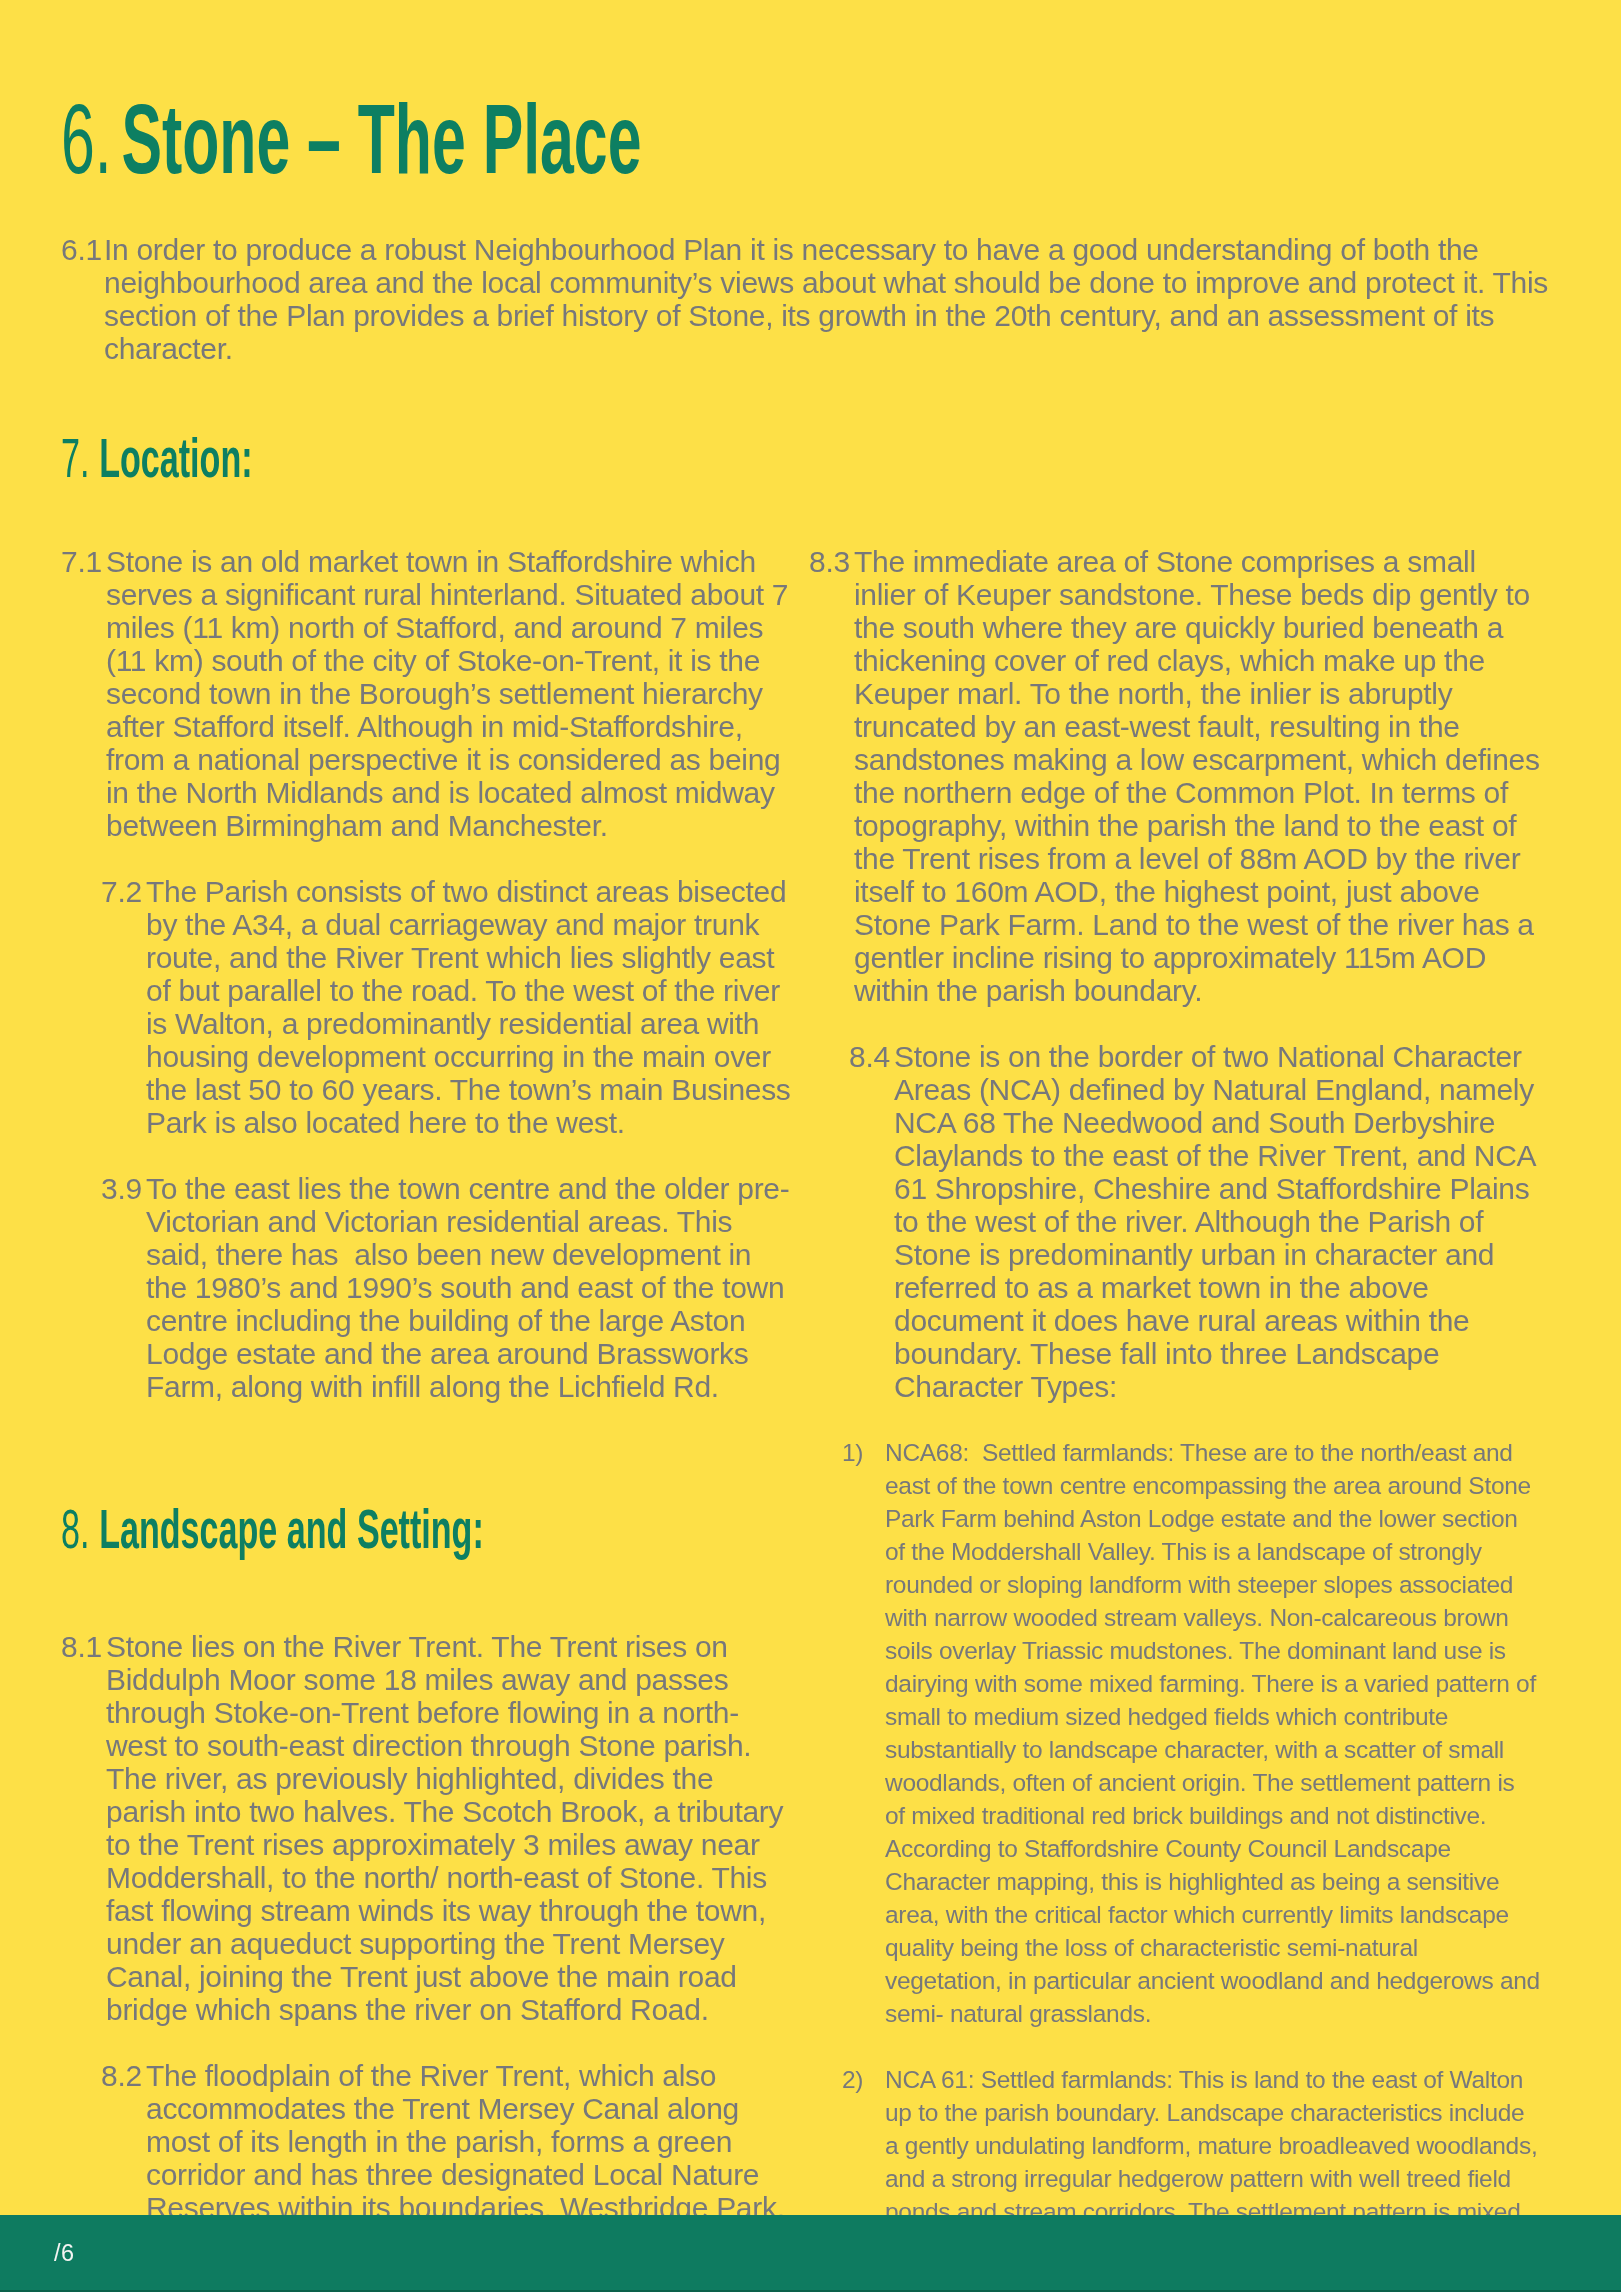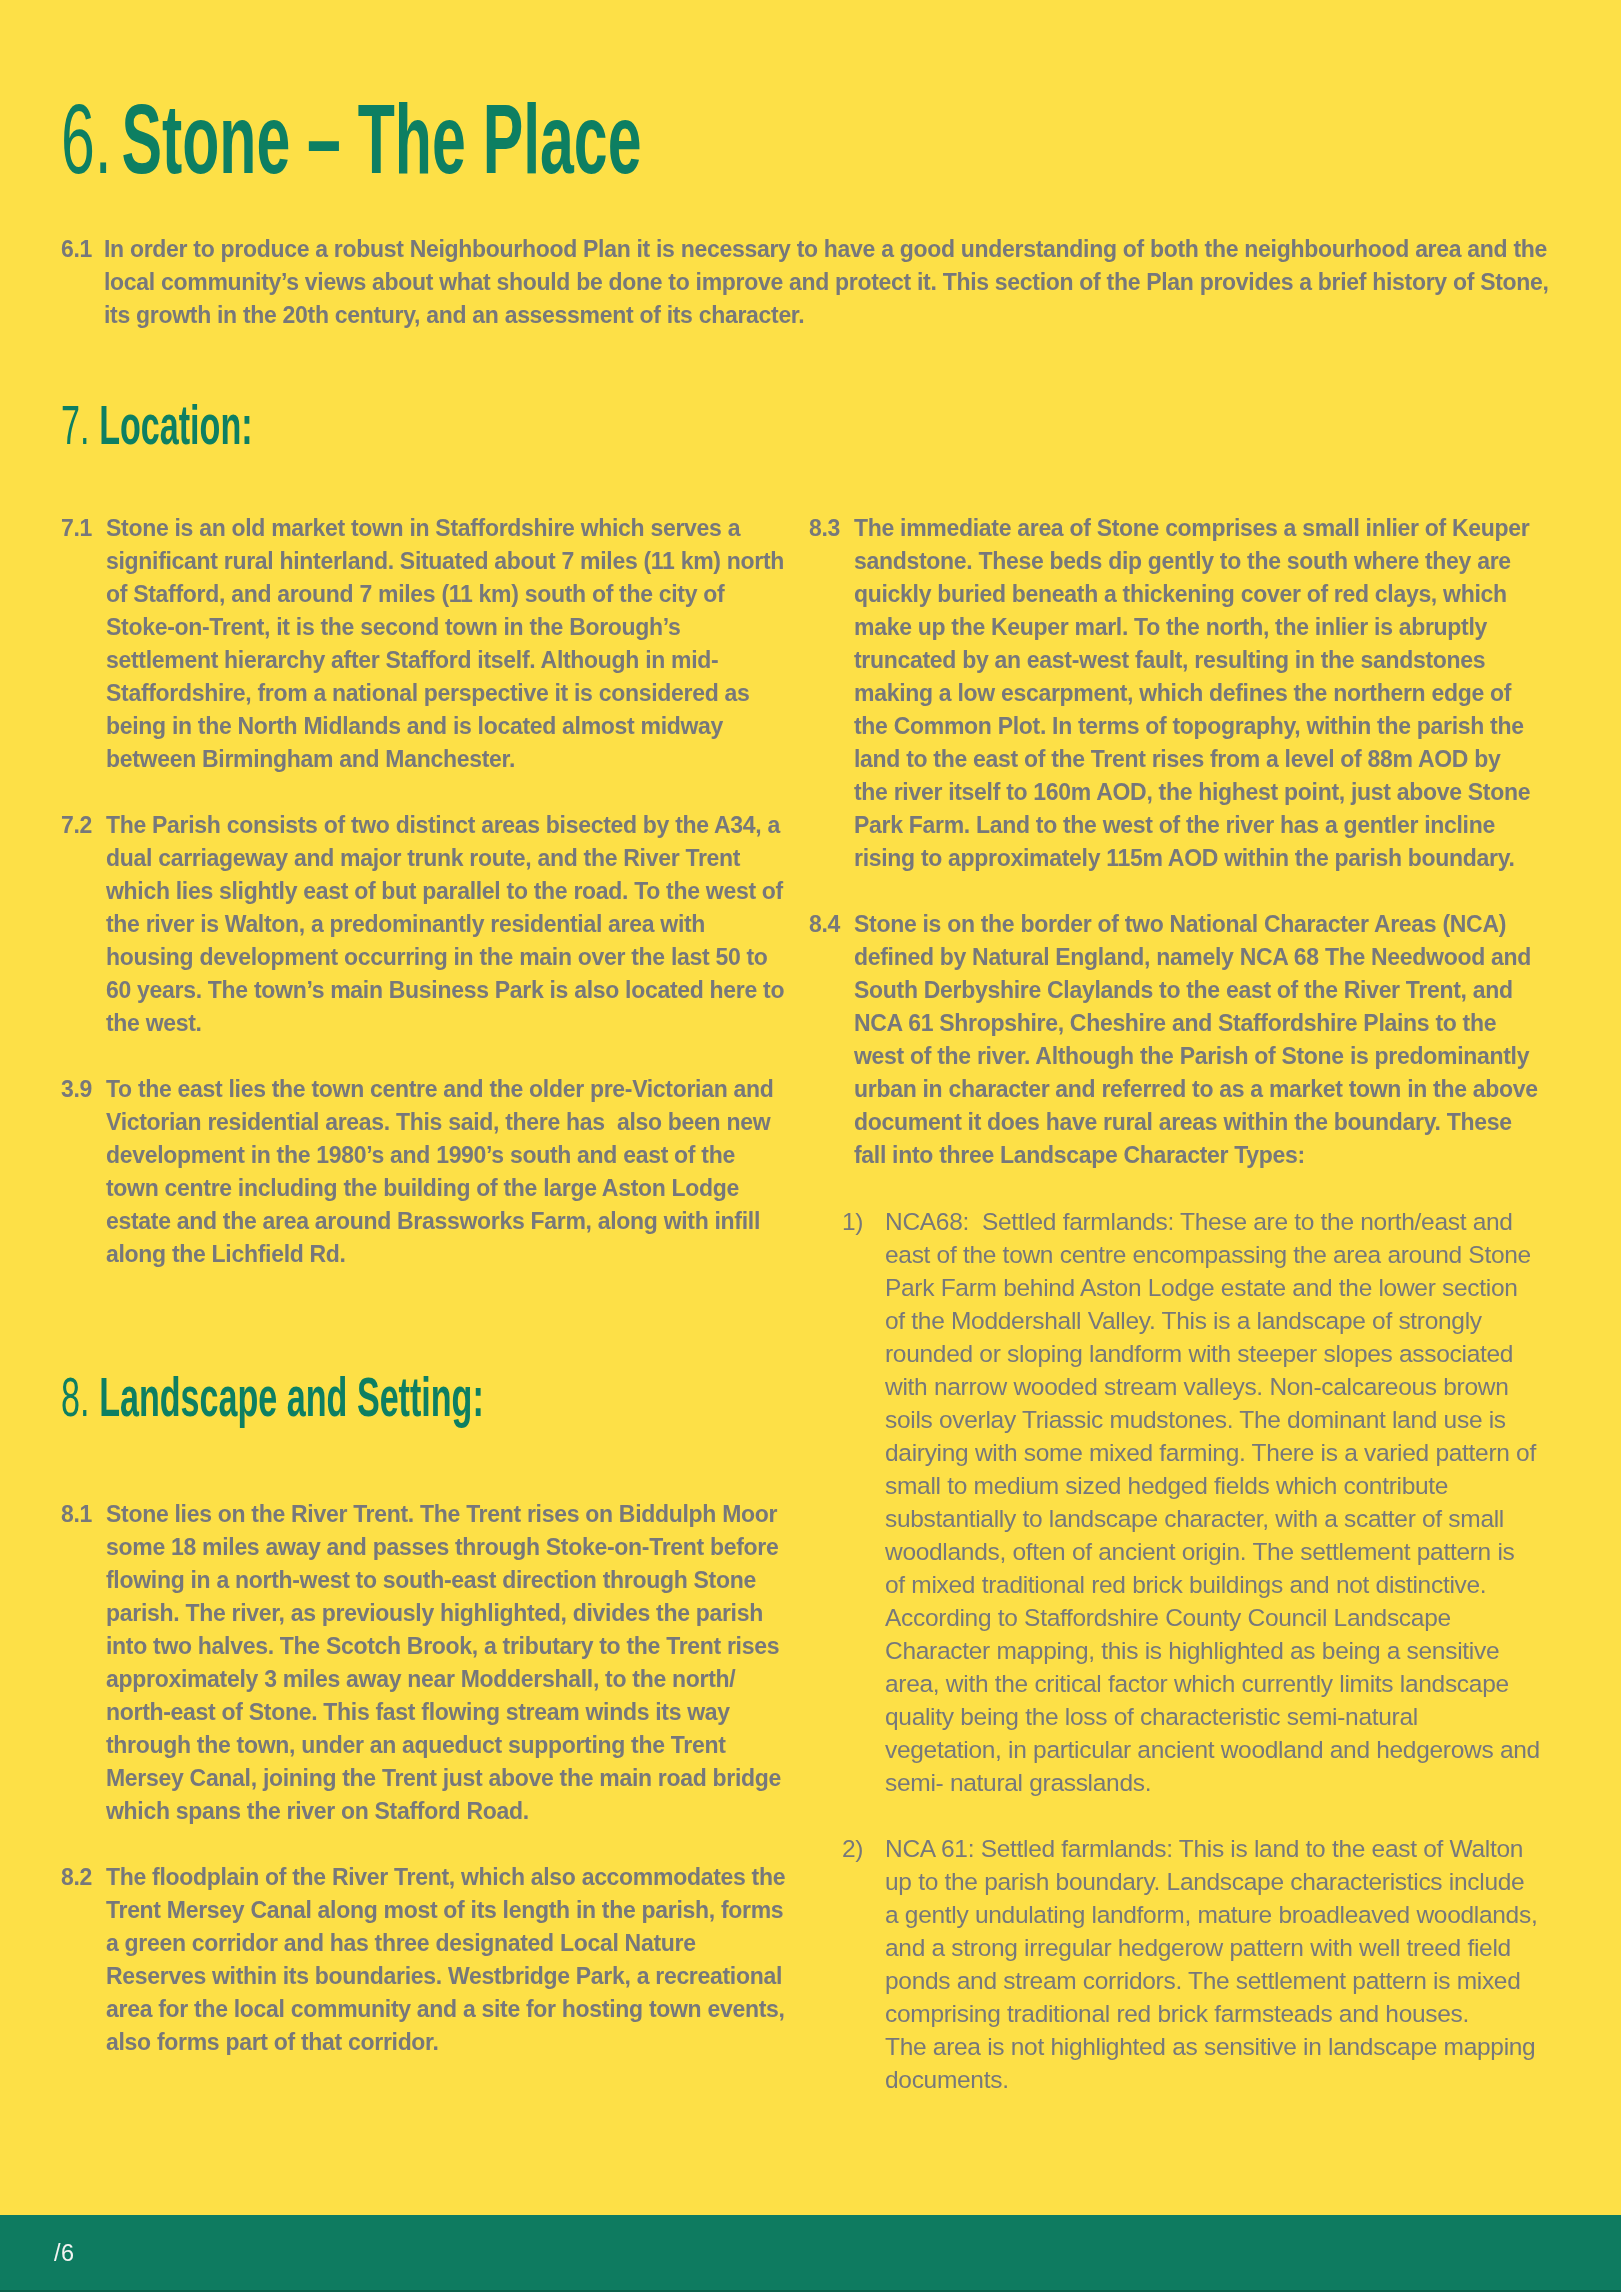--- a/index.html
+++ b/index.html
@@ -42,46 +42,46 @@
     transform:scaleX(0.62);
     transform-origin:0 50%;
   }
   .hnum{font-weight:400;margin-right:15.7px;}
   .h2-location{margin-top:65px;}
   .h2-landscape{margin-top:98px;margin-bottom:71px;}
   
   .para{
     position:relative;
     padding-left:45px;
-    font-size:23px;
+    font-size:30px;
     line-height:33px;
     letter-spacing:-0.3px;
     color:var(--gray,#77787B);
-    font-weight:700;
+    font-weight:400;
   }
   .para .pnum{
     position:absolute;
     left:0;top:0;
     white-space:nowrap;
   }
   .ptext{white-space:pre-wrap;}
   .intro{
     margin-top:45px;
     max-width:1475px;
     padding-left:43px;
   }
   .cols{
     display:flex;
     gap:17px;
     margin-top:57px;
     align-items:flex-start;
   }
   .col{flex:0 0 731px;width:731px;}
   .col .para{margin-top:0;}
-  .para + .para{margin-top:33px;}
+  .para + .para{margin-top:33px;margin-left:40px;}
   .litem{
     position:relative;
     margin-left:33px;
     margin-top:33px;
     padding-left:43px;
     font-size:24.5px;
     line-height:33px;
     letter-spacing:-0.3px;
     color:var(--gray,#77787B);
   }

